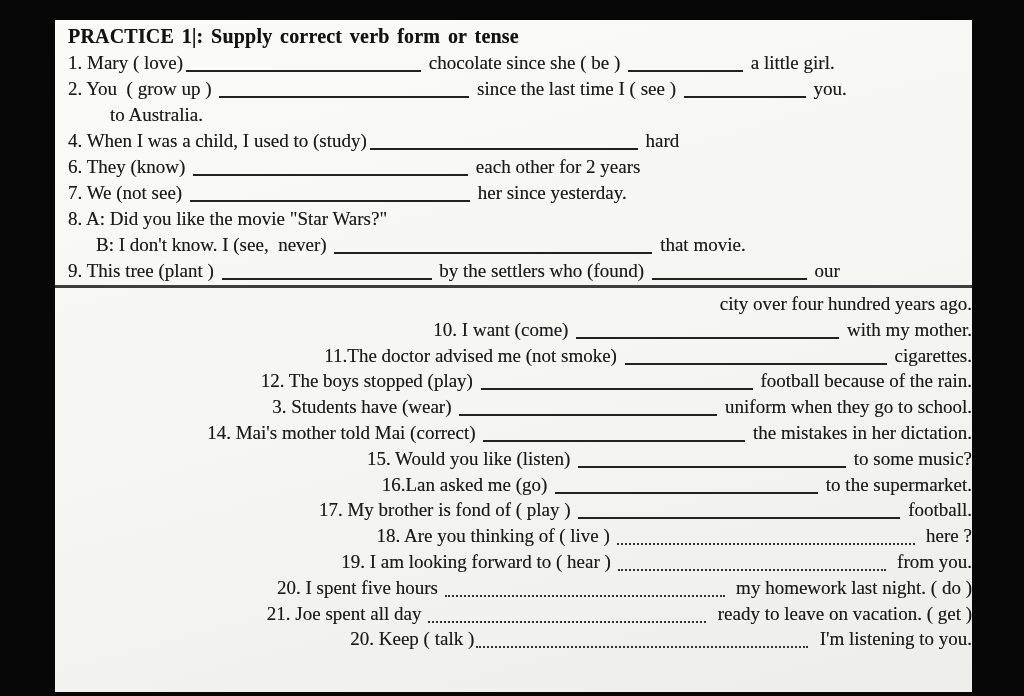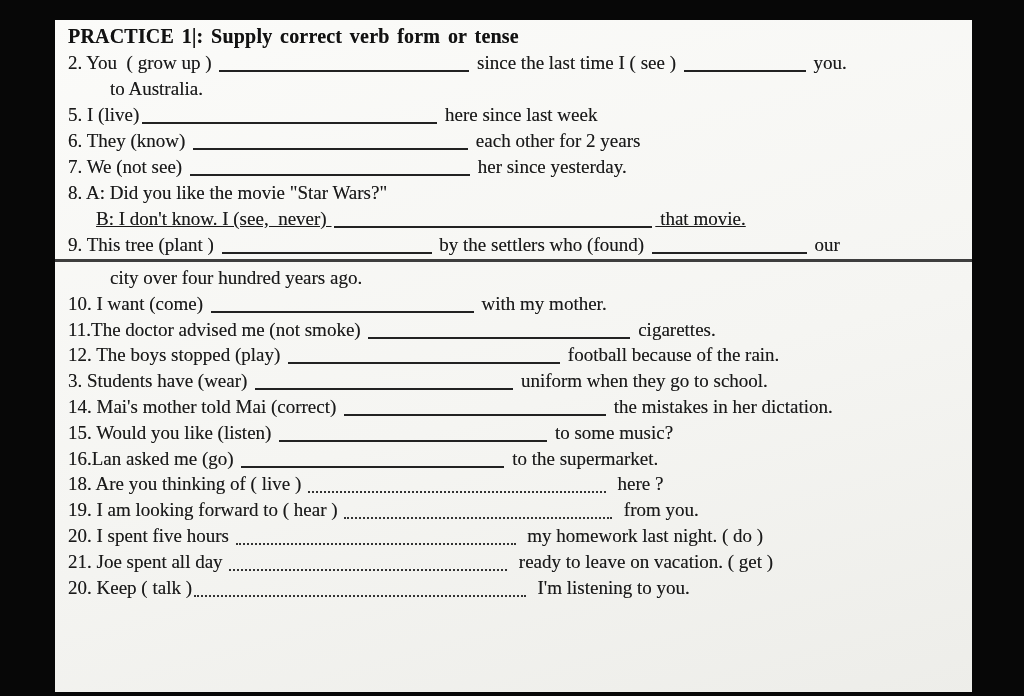--- a/index.html
+++ b/index.html
@@ -25,23 +25,23 @@
     white-space:nowrap;
     text-shadow:0 0 .4px rgba(0,0,0,.5);
   }
   .line {
     height:26px; line-height:26px;
     font-size:19px; color:#1a1a1a;
     white-space:nowrap;
     text-shadow:0 0 .4px rgba(0,0,0,.45);
   }
   .section-1 { margin-top:3px; }
-  .section-1 .line { height:25.8px; line-height:25.8px; }
+  .section-1 .line { height:25.8px; line-height:25.8px;text-align:right; }
   .indent-0 { padding-left:0; }
-  .indent-1 { padding-left:28px;text-decoration:underline; }
+  .indent-1 { padding-left:28px; }
   .indent-2 { padding-left:42px; }
   .txt { white-space:pre; }
   .blank {
     display:inline-block;
     height:8px;
     vertical-align:-3px;
     margin:0 3px;
   }
   .blank.solid  { border-bottom:2px solid #222; }
   .blank.dotted { border-bottom:2.5px dotted #333; margin:0 2px; }
@@ -60,39 +60,41 @@
   .bar-bottom { left:0; bottom:0; width:1024px; height:4px; }
 </style>
 </head>
 <body>
 
 <div class="paper">
   <div class="paper-inner">
     <div class="title">PRACTICE 1|: Supply correct verb form or tense</div>
 
   <div class="section section-0">
+        <div class="line indent-0"><span class="txt">1. Mary ( love)</span><span class="blank solid" style="width: 235px;"></span><span class="txt"> chocolate since she ( be ) </span><span class="blank solid" style="width: 115px;"></span><span class="txt"> a little girl.</span></div>
         <div class="line indent-0"><span class="txt">2. You  ( grow up ) </span><span class="blank solid" style="width: 250px;"></span><span class="txt"> since the last time I ( see ) </span><span class="blank solid" style="width: 122px;"></span><span class="txt"> you.</span></div>
         <div class="line indent-2"><span class="txt">to Australia.</span></div>
-        <div class="line indent-0"><span class="txt">5. I (live)</span><span class="blank solid" style="width: 295px;"></span><span class="txt"> here since last week</span></div>
+        <div class="line indent-0"><span class="txt">4. When I was a child, I used to (study)</span><span class="blank solid" style="width: 268px;"></span><span class="txt"> hard</span></div>
         <div class="line indent-0"><span class="txt">6. They (know) </span><span class="blank solid" style="width: 275px;"></span><span class="txt"> each other for 2 years</span></div>
         <div class="line indent-0"><span class="txt">7. We (not see) </span><span class="blank solid" style="width: 280px;"></span><span class="txt"> her since yesterday.</span></div>
         <div class="line indent-0"><span class="txt">8. A: Did you like the movie "Star Wars?"</span></div>
         <div class="line indent-1"><span class="txt">B: I don't know. I (see,  never) </span><span class="blank solid" style="width: 318px;"></span><span class="txt"> that movie.</span></div>
         <div class="line indent-0"><span class="txt">9. This tree (plant ) </span><span class="blank solid" style="width: 210px;"></span><span class="txt"> by the settlers who (found) </span><span class="blank solid" style="width: 155px;"></span><span class="txt"> our</span></div>
       </div>
       <div class="divider"></div>
       <div class="section section-1">
         <div class="line indent-2"><span class="txt">city over four hundred years ago.</span></div>
         <div class="line indent-0"><span class="txt">10. I want (come) </span><span class="blank solid" style="width: 263px;"></span><span class="txt"> with my mother.</span></div>
         <div class="line indent-0"><span class="txt">11.The doctor advised me (not smoke) </span><span class="blank solid" style="width: 262px;"></span><span class="txt"> cigarettes.</span></div>
         <div class="line indent-0"><span class="txt">12. The boys stopped (play) </span><span class="blank solid" style="width: 272px;"></span><span class="txt"> football because of the rain.</span></div>
         <div class="line indent-0"><span class="txt">3. Students have (wear) </span><span class="blank solid" style="width: 258px;"></span><span class="txt"> uniform when they go to school.</span></div>
         <div class="line indent-0"><span class="txt">14. Mai's mother told Mai (correct) </span><span class="blank solid" style="width: 262px;"></span><span class="txt"> the mistakes in her dictation.</span></div>
         <div class="line indent-0"><span class="txt">15. Would you like (listen) </span><span class="blank solid" style="width: 268px;"></span><span class="txt"> to some music?</span></div>
         <div class="line indent-0"><span class="txt">16.Lan asked me (go) </span><span class="blank solid" style="width: 263px;"></span><span class="txt"> to the supermarket.</span></div>
+        <div class="line indent-0"><span class="txt">17. My brother is fond of ( play ) </span><span class="blank solid" style="width: 322px;"></span><span class="txt"> football.</span></div>
         <div class="line indent-0"><span class="txt">18. Are you thinking of ( live ) </span><span class="blank dotted" style="width: 298px;"></span><span class="txt">  here ?</span></div>
         <div class="line indent-0"><span class="txt">19. I am looking forward to ( hear ) </span><span class="blank dotted" style="width: 268px;"></span><span class="txt">  from you.</span></div>
         <div class="line indent-0"><span class="txt">20. I spent five hours </span><span class="blank dotted" style="width: 280px;"></span><span class="txt">  my homework last night. ( do )</span></div>
         <div class="line indent-0"><span class="txt">21. Joe spent all day </span><span class="blank dotted" style="width: 278px;"></span><span class="txt">  ready to leave on vacation. ( get )</span></div>
         <div class="line indent-0"><span class="txt">20. Keep ( talk )</span><span class="blank dotted" style="width: 332px;"></span><span class="txt">  I'm listening to you.</span></div>
       </div>
     </div>
 </div>
 
 <div class="bar bar-left"></div>

